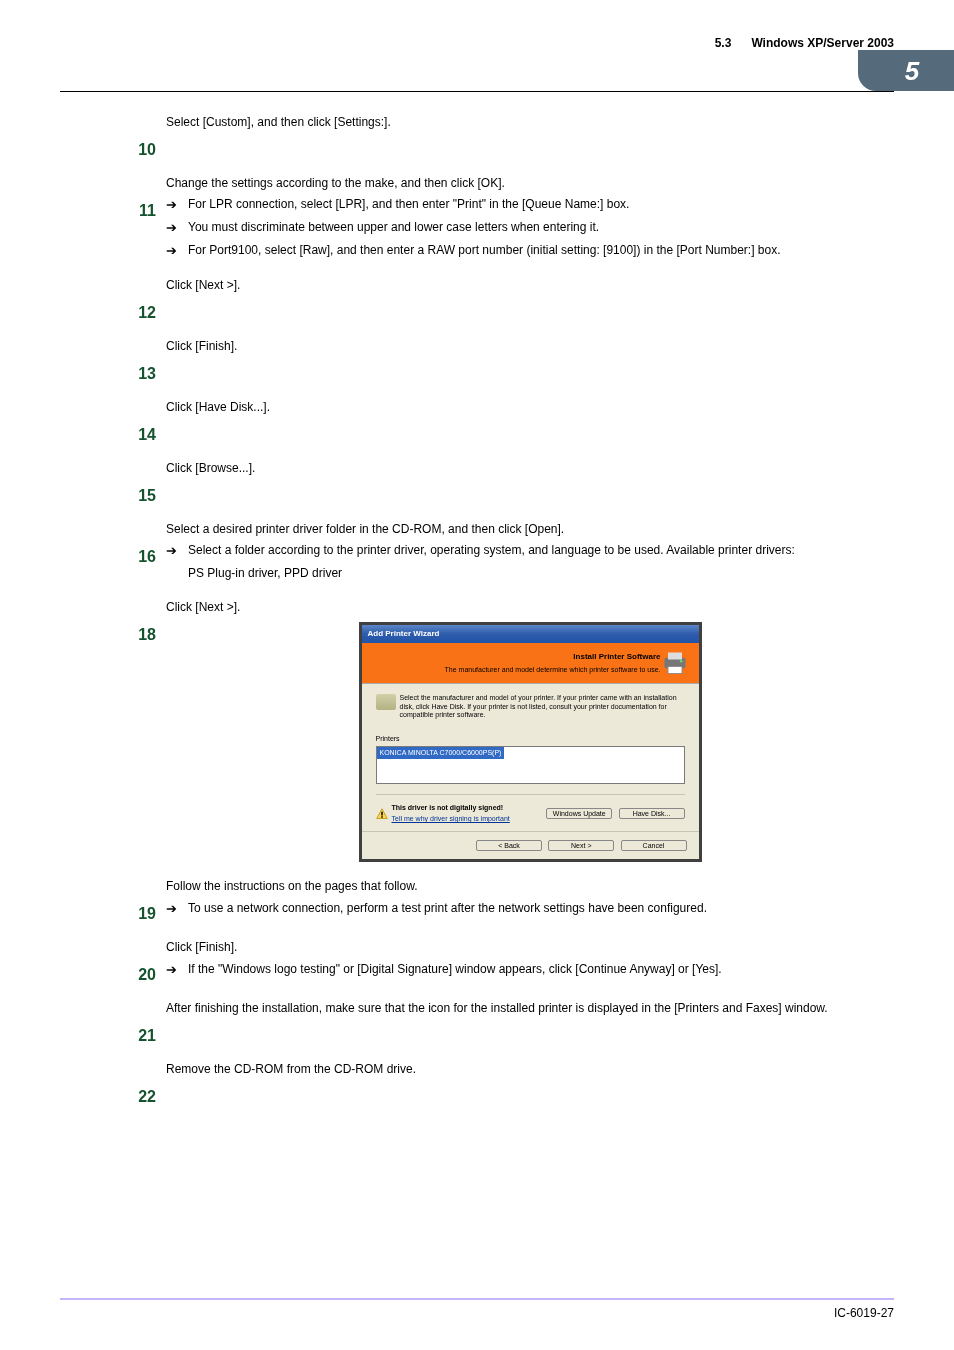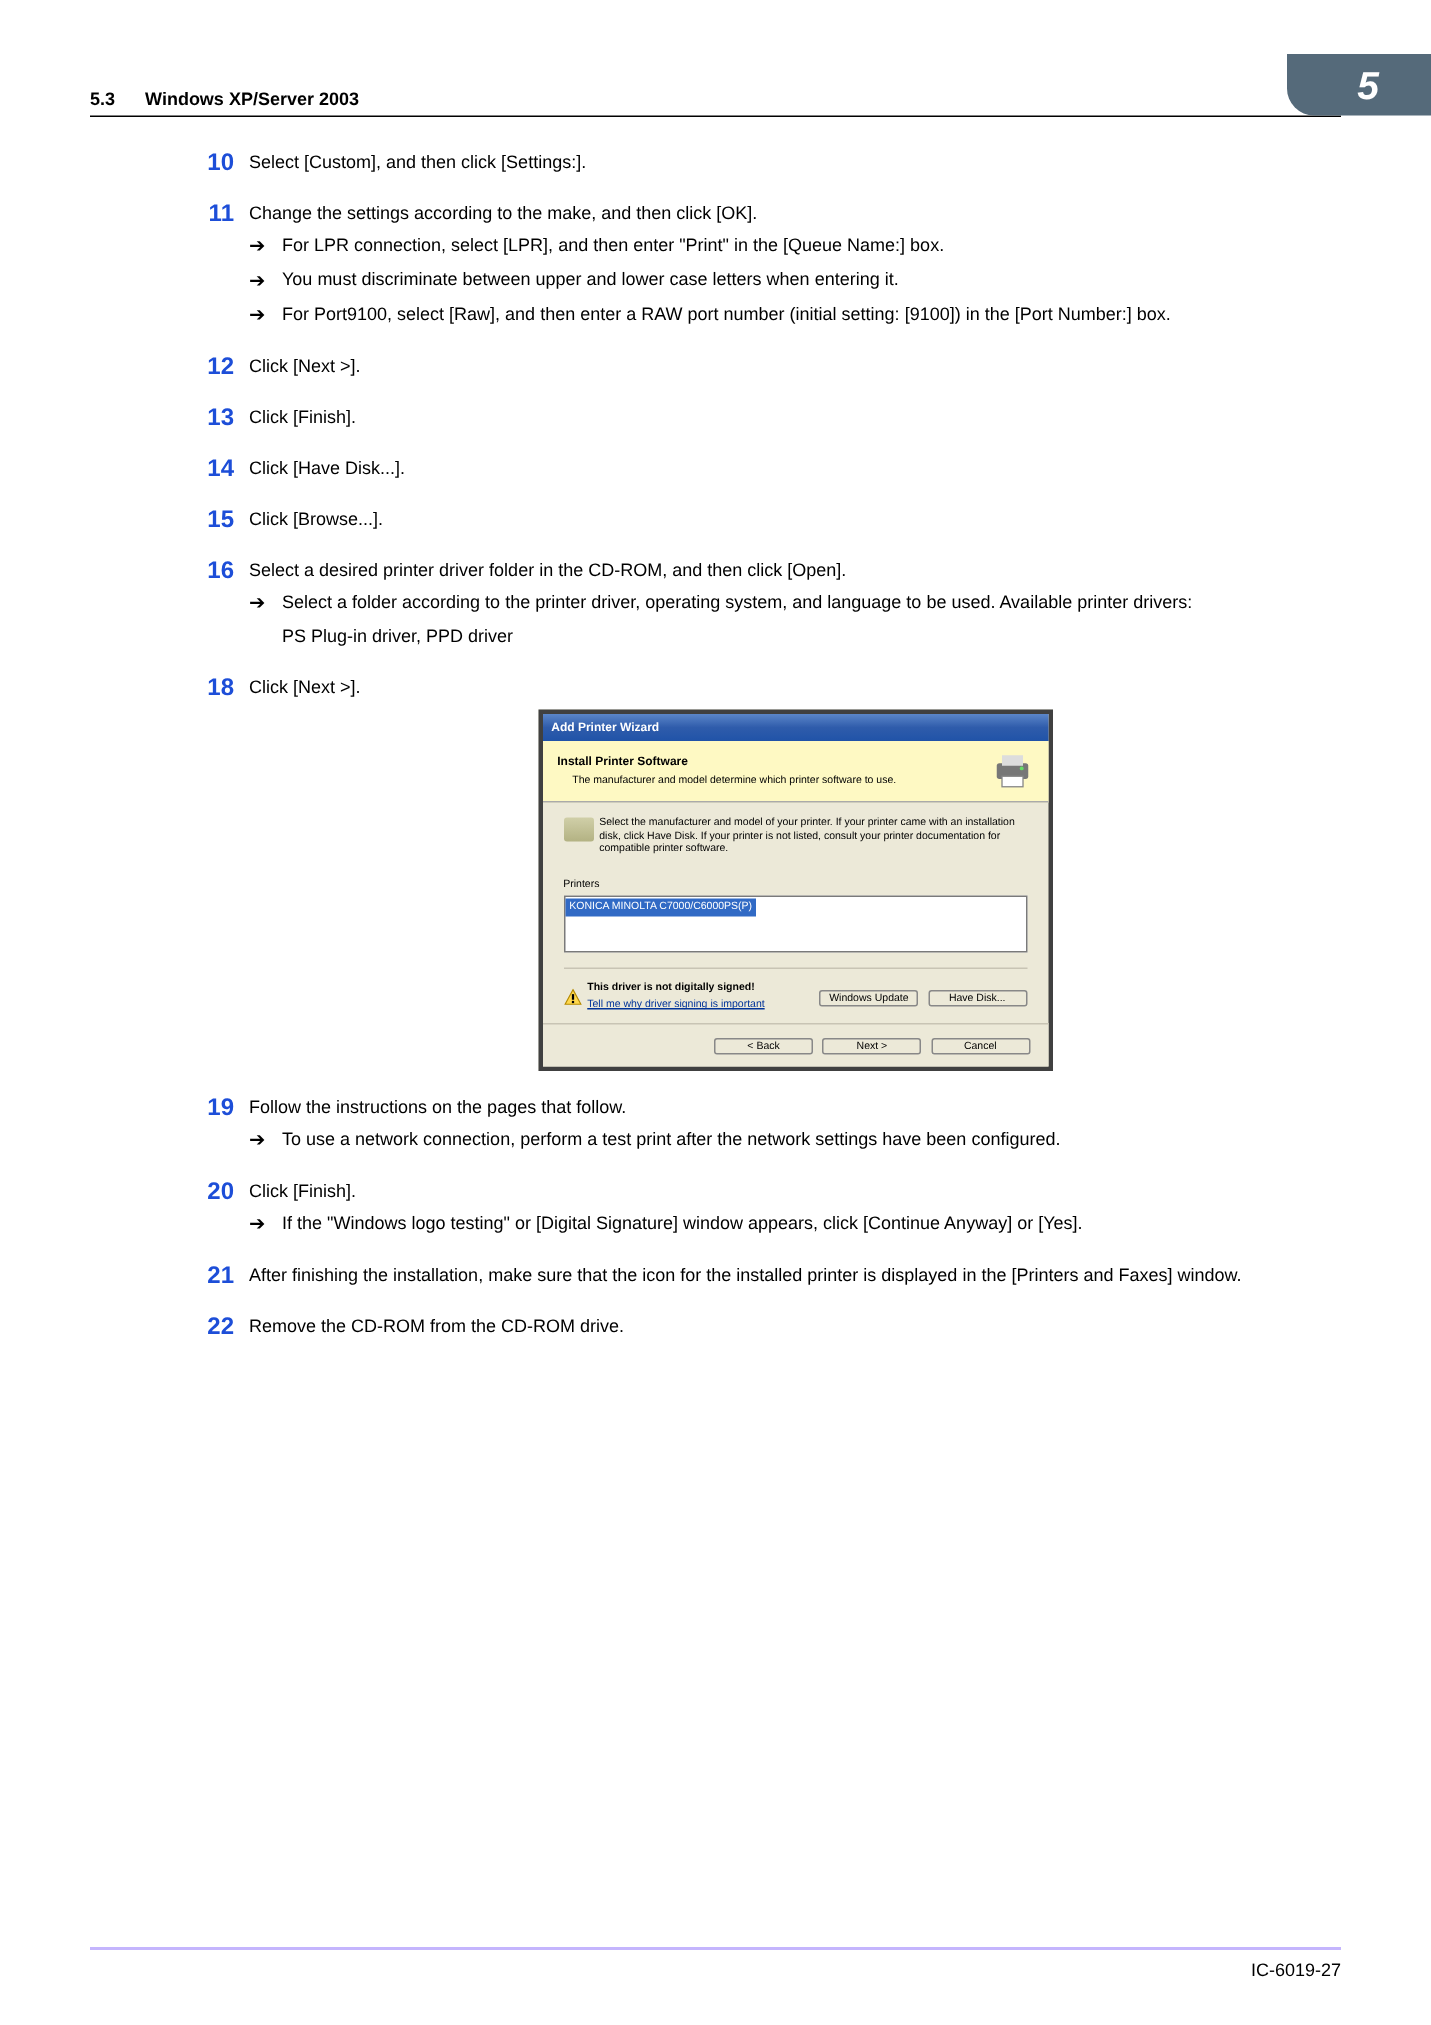--- a/index.html
+++ b/index.html
@@ -18,20 +18,21 @@
     height: 1350px;
     padding: 36px 60px 30px 60px;
     position: relative;
   }
   .header-line {
     display: flex;
     align-items: flex-end;
     border-bottom: 1px solid #000;
     padding-bottom: 4px;
     margin-bottom: 22px;
+    flex-direction: column;
   }
   .header-left {
     font-size: 12px;
     font-weight: bold;
     flex: 1;
   }
   .header-right {
     background: #556a7a;
     color: #fff;
     font-size: 26px;
@@ -51,23 +52,24 @@
   .step {
     display: flex;
     margin-top: 16px;
   }
   .step-num {
     width: 36px;
     flex: 0 0 36px;
     text-align: right;
     font-size: 16px;
     font-weight: bold;
-    color: #1d4ed8;
+    color: #14532d;
     padding-right: 10px;
     line-height: 18px;
+    margin-top: 27px;
   }
   .step-body {
     flex: 1;
     font-size: 12px;
     line-height: 1.45;
   }
   .sub {
     display: flex;
     margin-top: 4px;
   }
@@ -96,25 +98,26 @@
   }
   .wizard-title {
     height: 18px;
     color: #fff;
     font-weight: bold;
     font-size: 8px;
     padding: 3px 6px;
     background: linear-gradient(to bottom, #5b86c9 0%, #2f5cab 50%, #2053a8 100%);
   }
   .wizard-head {
-    background: #fef9c3;
+    background: #f97316;
     border-bottom: 1px solid #aaa;
     padding: 6px 10px;
     display: flex;
     align-items: center;
+    text-align: right;
   }
   .wizard-head-text {
     flex: 1;
   }
   .wizard-head-text b { font-size: 8px; }
   .wizard-head-text div { font-size: 7px; margin-left: 10px; margin-top: 2px; }
   .wizard-head-icon {
     width: 28px;
     height: 28px;
     flex: 0 0 28px;

